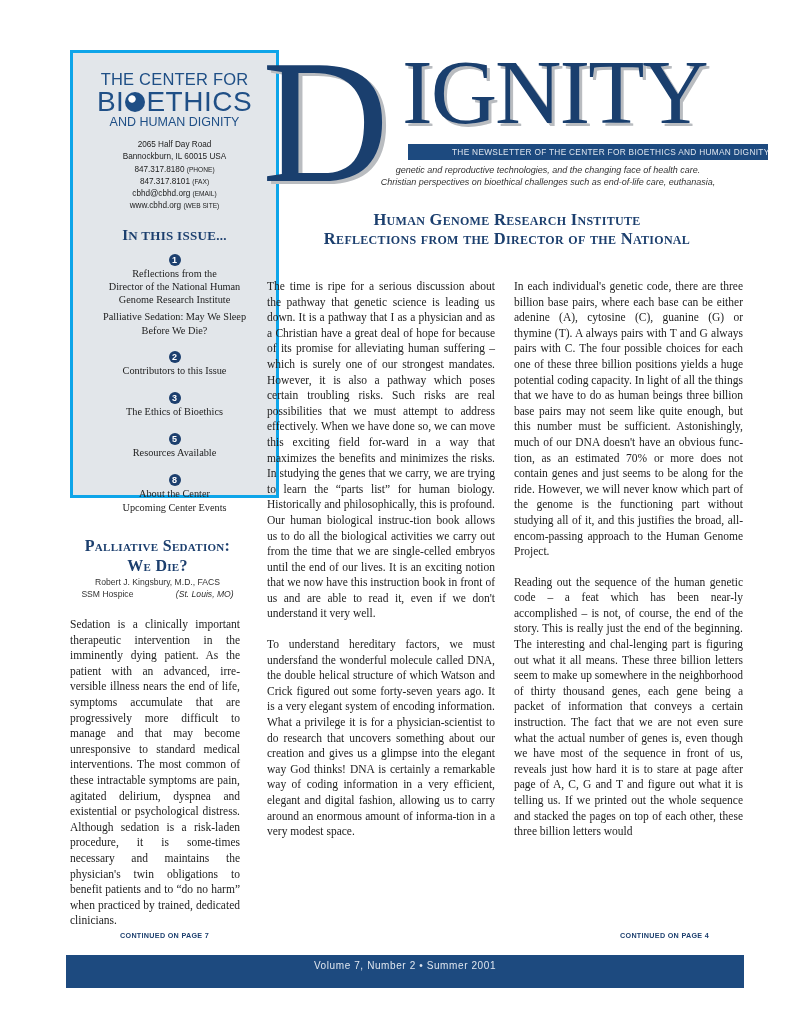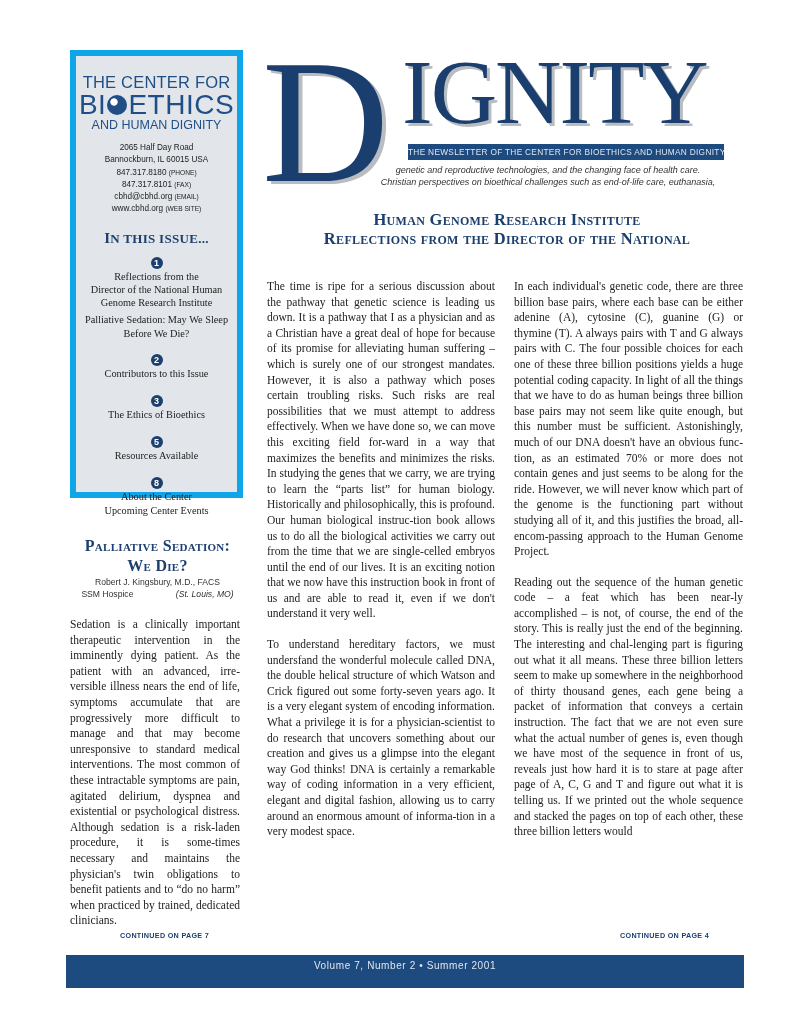--- a/index.html
+++ b/index.html
@@ -1,37 +1,37 @@
 <!DOCTYPE html>
 <html><head>
 <meta charset="utf-8">
 <style>
   html, body { margin: 0; padding: 0; background: #ffffff; }
   body { width: 791px; height: 1024px; position: relative; overflow: hidden; font-family: "Liberation Serif", serif; color: #222; }
 
   
-  .sidebar { position: absolute; left: 70px; top: 50px; width: 173px; height: 448px; background: #e2e6ea; border: 6px solid #0ea5e9; box-sizing: border-box; text-align: center; }
+  .sidebar { position: absolute; left: 70px; top: 50px; width: 209px; height: 448px; background: #e2e6ea; border: 3px solid #0ea5e9; box-sizing: border-box; text-align: center; }
   .org-line1 { margin-top: 18px; font-family: "Liberation Sans", sans-serif; font-size: 16.5px; color: #1f4f86; letter-spacing: 0.2px; line-height: 17px; }
   .org-line2 { font-family: "Liberation Sans", sans-serif; font-size: 28px; color: #1f4f86; line-height: 27px; letter-spacing: 0.5px; }
   .org-line2 .globe { display: inline-block; width: 20px; height: 20px; border-radius: 50%; background: radial-gradient(circle at 35% 35%, #ffffff 0 18%, #1f4f86 22%); vertical-align: -1px; margin: 0 1px; }
   .org-line3 { font-family: "Liberation Sans", sans-serif; font-size: 12.5px; color: #1f4f86; line-height: 14px; }
   .address { margin-top: 10px; font-family: "Liberation Sans", sans-serif; font-size: 8.2px; line-height: 12.3px; color: #222; }
   .address .small { font-size: 6.6px; }
   .issue-title { margin-top: 14px; font-family: "Liberation Serif", serif; font-weight: bold; color: #1c3f6e; font-size: 15px; letter-spacing: 0.3px; }
   .issue-title .sc { font-size: 13px; }
   .toc-group { margin-top: 5px; }
   .toc-num { display: inline-block; width: 12px; height: 12px; border-radius: 50%; background: #1c3f6e; color: #fff; font-family: "Liberation Sans", sans-serif; font-weight: bold; font-size: 9px; line-height: 12px; text-align: center; margin-bottom: 1px; }
   .toc-item { font-family: "Liberation Serif", serif; font-size: 10.3px; line-height: 13.2px; color: #222; }
   .toc-gap { height: 4px; }
 
   
   .masthead { position: absolute; left: 256px; top: 48px; width: 500px; height: 160px; }
   .big-d { position: absolute; left: 6px; top: -14px; font-family: "Liberation Serif", serif; font-size: 176px; line-height: 176px; color: #1a3f6e; text-shadow: 4px 3px 0 #b9bcc0; }
   .ignity { position: absolute; left: 146px; top: -2px; font-family: "Liberation Serif", serif; font-size: 92px; line-height: 92px; letter-spacing: -2px; color: #1a3f6e; text-shadow: 3px 3px 0 #b9bcc0; }
-  .banner { position: absolute; left: 152px; top: 96px; width: 316px; height: 16px; background: #1d4a7f; color: #dfe6ef; font-family: "Liberation Sans", sans-serif; font-size: 8.3px; line-height: 16px; text-align: center; letter-spacing: 0.3px; white-space: nowrap; }
+  .banner { position: absolute; left: 152px; top: 96px; width: 316px; height: 16px; background: #1d4a7f; color: #dfe6ef; font-family: "Liberation Sans", sans-serif; font-size: 8.3px; line-height: 16px; text-align: center; letter-spacing: 0.3px; white-space: nowrap; padding-left: 44px; }
   .tagline { position: absolute; left: 112px; top: 116px; width: 360px; font-family: "Liberation Sans", sans-serif; font-style: italic; font-size: 9px; line-height: 12px; text-align: center; color: #333; }
 
   
   .article-head { position: absolute; left: 262px; top: 211px; width: 490px; text-align: center; }
   .article-title { font-family: "Liberation Serif", serif; font-weight: bold; color: #1c3f6e; font-size: 16.5px; line-height: 18.5px; letter-spacing: 0.3px; }
   .byline { margin-top: 4px; font-family: "Liberation Sans", sans-serif; font-size: 8.6px; color: #333; }
   .byline i { font-style: italic; }
 
   
   .col { position: absolute; font-family: "Liberation Serif", serif; font-size: 11.5px; line-height: 15.6px; color: #222; text-align: justify; }

